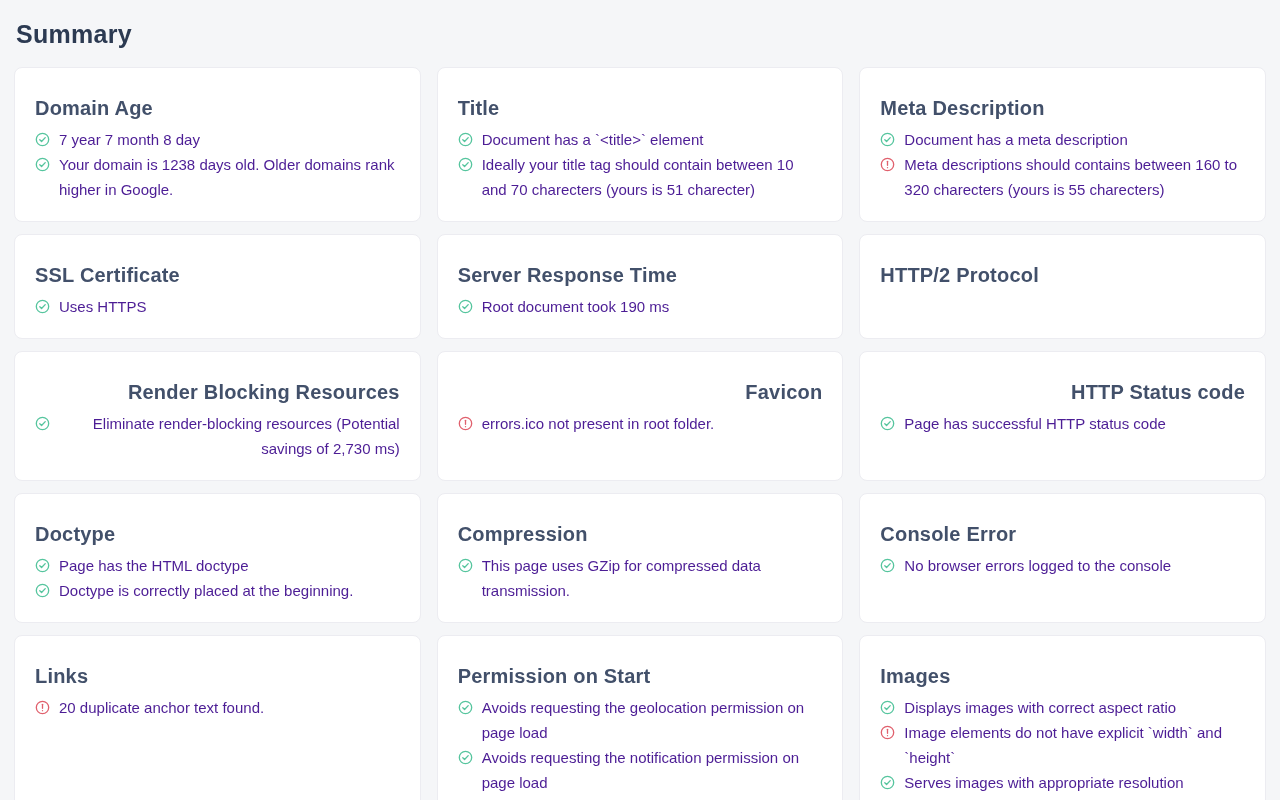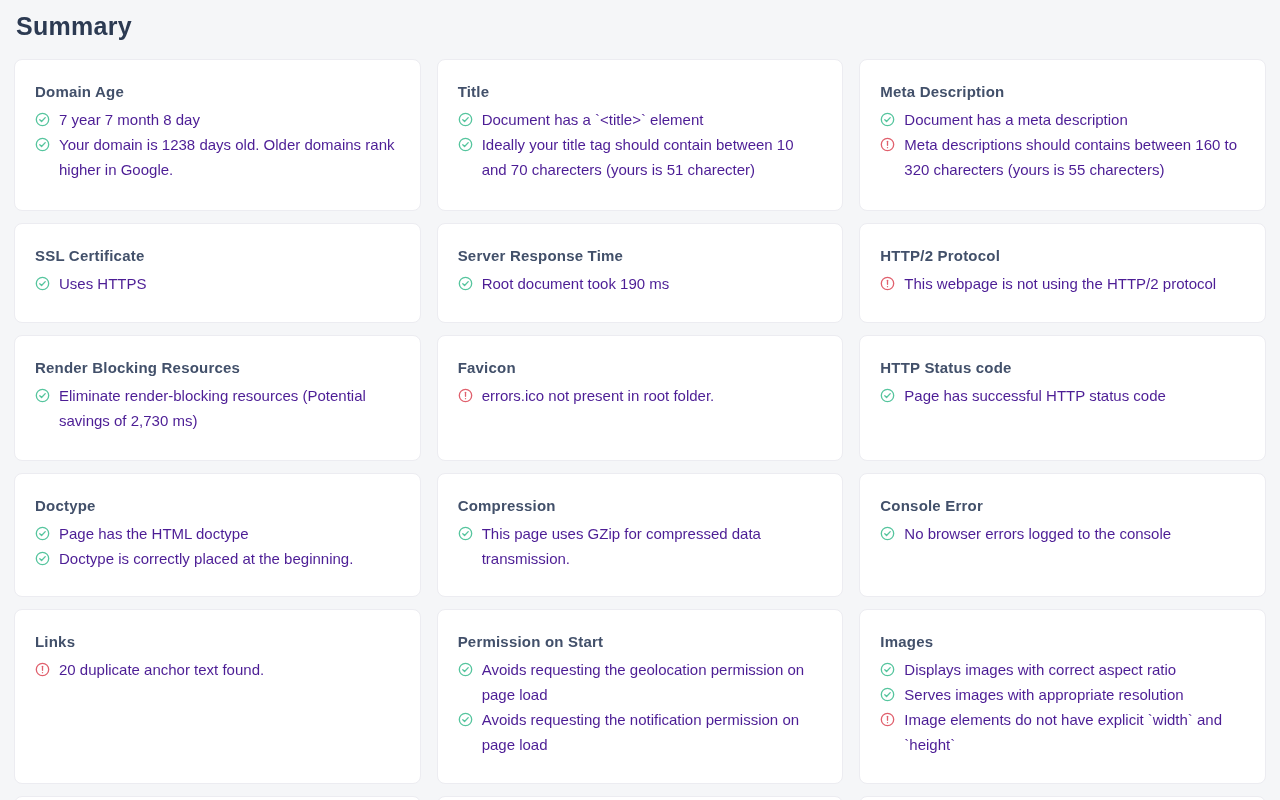--- a/index.html
+++ b/index.html
@@ -10,46 +10,46 @@
     overflow: hidden;
     background: #f5f6f8;
     font-family: "Liberation Sans", sans-serif;
     -webkit-font-smoothing: antialiased;
   }
   .container { padding: 12px 14px; }
   .page-title {
     font-size: 25px;
     font-weight: 700;
     color: #2c3a52;
-    margin: 0 0 18px 2px;
+    margin: 8px 0 18px 2px;
     letter-spacing: 0.3px;
   }
   .grid {
     display: grid;
     grid-template-columns: repeat(3, 1fr);
     gap: 12px 16px;
   }
   .card {
     background: #ffffff;
     border: 1px solid #ececf1;
     border-radius: 8px;
     padding: 19px 20px;
   }
   
   .card:nth-child(-n+3)                 { min-height: 152px; }
   .card:nth-child(n+4):nth-child(-n+6)  { min-height: 100px; }
-  .card:nth-child(n+7):nth-child(-n+9)  { min-height: 126px; }
+  .card:nth-child(n+7):nth-child(-n+9)  { min-height: 126px; text-align: right; }
   .card:nth-child(n+10):nth-child(-n+12){ min-height: 124px; }
   .card:nth-child(n+13):nth-child(-n+15){ min-height: 175px; }
   .card:nth-child(n+16)                 { min-height: 60px; }
   .card-title {
-    font-size: 15px;
+    font-size: 20px;
     font-weight: 700;
     color: #42506a;
-    margin: 4px 0 7px 0;
+    margin: 10px 0 7px 0;
     letter-spacing: 0.2px;
   }
   .checklist {
     list-style: none;
     margin: 0;
     padding: 0;
   }
   .check-item {
     display: flex;
     align-items: flex-start;
@@ -176,210 +176,198 @@
         <path d="M5.1 8.3l1.9 1.9 3.9-4.2"></path>
       </svg>
     </span>
     <span class="item-text">Root document took 190 ms</span>
   </li>
 </ul>
   </section>
 
   <section class="card">
     <h3 class="card-title">HTTP/2 Protocol</h3>
+  </section>
+
+  <section class="card">
+    <h3 class="card-title">Render Blocking Resources</h3>
+    <ul class="checklist">
+  <li class="check-item">
+    <span class="status-icon ok">
+      <svg viewBox="0 0 16 16" fill="none" stroke="currentColor" stroke-width="1.4" stroke-linecap="round" stroke-linejoin="round">
+        <circle cx="8" cy="8" r="6.6"></circle>
+        <path d="M5.1 8.3l1.9 1.9 3.9-4.2"></path>
+      </svg>
+    </span>
+    <span class="item-text">Eliminate render-blocking resources (Potential savings of 2,730 ms)</span>
+  </li>
+</ul>
+  </section>
+
+  <section class="card">
+    <h3 class="card-title">Favicon</h3>
     <ul class="checklist">
   <li class="check-item">
     <span class="status-icon warn">
       <svg viewBox="0 0 16 16" fill="none" stroke="currentColor" stroke-width="1.4" stroke-linecap="round">
         <circle cx="8" cy="8" r="6.6"></circle>
         <path d="M8 4.6v4.2"></path>
         <path d="M8 11.3v0.1"></path>
       </svg>
     </span>
-    <span class="item-text">This webpage is not using the HTTP/2 protocol</span>
-  </li>
-</ul>
-  </section>
-
-  <section class="card">
-    <h3 class="card-title">Render Blocking Resources</h3>
-    <ul class="checklist">
-  <li class="check-item">
-    <span class="status-icon ok">
-      <svg viewBox="0 0 16 16" fill="none" stroke="currentColor" stroke-width="1.4" stroke-linecap="round" stroke-linejoin="round">
-        <circle cx="8" cy="8" r="6.6"></circle>
-        <path d="M5.1 8.3l1.9 1.9 3.9-4.2"></path>
-      </svg>
-    </span>
-    <span class="item-text">Eliminate render-blocking resources (Potential savings of 2,730 ms)</span>
-  </li>
-</ul>
-  </section>
-
-  <section class="card">
-    <h3 class="card-title">Favicon</h3>
-    <ul class="checklist">
+    <span class="item-text">errors.ico not present in root folder.</span>
+  </li>
+</ul>
+  </section>
+
+  <section class="card">
+    <h3 class="card-title">HTTP Status code</h3>
+    <ul class="checklist">
+  <li class="check-item">
+    <span class="status-icon ok">
+      <svg viewBox="0 0 16 16" fill="none" stroke="currentColor" stroke-width="1.4" stroke-linecap="round" stroke-linejoin="round">
+        <circle cx="8" cy="8" r="6.6"></circle>
+        <path d="M5.1 8.3l1.9 1.9 3.9-4.2"></path>
+      </svg>
+    </span>
+    <span class="item-text">Page has successful HTTP status code</span>
+  </li>
+</ul>
+  </section>
+
+  <section class="card">
+    <h3 class="card-title">Doctype</h3>
+    <ul class="checklist">
+  <li class="check-item">
+    <span class="status-icon ok">
+      <svg viewBox="0 0 16 16" fill="none" stroke="currentColor" stroke-width="1.4" stroke-linecap="round" stroke-linejoin="round">
+        <circle cx="8" cy="8" r="6.6"></circle>
+        <path d="M5.1 8.3l1.9 1.9 3.9-4.2"></path>
+      </svg>
+    </span>
+    <span class="item-text">Page has the HTML doctype</span>
+  </li>
+
+  <li class="check-item">
+    <span class="status-icon ok">
+      <svg viewBox="0 0 16 16" fill="none" stroke="currentColor" stroke-width="1.4" stroke-linecap="round" stroke-linejoin="round">
+        <circle cx="8" cy="8" r="6.6"></circle>
+        <path d="M5.1 8.3l1.9 1.9 3.9-4.2"></path>
+      </svg>
+    </span>
+    <span class="item-text">Doctype is correctly placed at the beginning.</span>
+  </li>
+</ul>
+  </section>
+
+  <section class="card">
+    <h3 class="card-title">Compression</h3>
+    <ul class="checklist">
+  <li class="check-item">
+    <span class="status-icon ok">
+      <svg viewBox="0 0 16 16" fill="none" stroke="currentColor" stroke-width="1.4" stroke-linecap="round" stroke-linejoin="round">
+        <circle cx="8" cy="8" r="6.6"></circle>
+        <path d="M5.1 8.3l1.9 1.9 3.9-4.2"></path>
+      </svg>
+    </span>
+    <span class="item-text">This page uses GZip for compressed data transmission.</span>
+  </li>
+</ul>
+  </section>
+
+  <section class="card">
+    <h3 class="card-title">Console Error</h3>
+    <ul class="checklist">
+  <li class="check-item">
+    <span class="status-icon ok">
+      <svg viewBox="0 0 16 16" fill="none" stroke="currentColor" stroke-width="1.4" stroke-linecap="round" stroke-linejoin="round">
+        <circle cx="8" cy="8" r="6.6"></circle>
+        <path d="M5.1 8.3l1.9 1.9 3.9-4.2"></path>
+      </svg>
+    </span>
+    <span class="item-text">No browser errors logged to the console</span>
+  </li>
+</ul>
+  </section>
+
+  <section class="card">
+    <h3 class="card-title">Links</h3>
+    <ul class="checklist">
+
   <li class="check-item">
     <span class="status-icon warn">
       <svg viewBox="0 0 16 16" fill="none" stroke="currentColor" stroke-width="1.4" stroke-linecap="round">
         <circle cx="8" cy="8" r="6.6"></circle>
         <path d="M8 4.6v4.2"></path>
         <path d="M8 11.3v0.1"></path>
       </svg>
     </span>
-    <span class="item-text">errors.ico not present in root folder.</span>
-  </li>
-</ul>
-  </section>
-
-  <section class="card">
-    <h3 class="card-title">HTTP Status code</h3>
-    <ul class="checklist">
-  <li class="check-item">
-    <span class="status-icon ok">
-      <svg viewBox="0 0 16 16" fill="none" stroke="currentColor" stroke-width="1.4" stroke-linecap="round" stroke-linejoin="round">
-        <circle cx="8" cy="8" r="6.6"></circle>
-        <path d="M5.1 8.3l1.9 1.9 3.9-4.2"></path>
-      </svg>
-    </span>
-    <span class="item-text">Page has successful HTTP status code</span>
-  </li>
-</ul>
-  </section>
-
-  <section class="card">
-    <h3 class="card-title">Doctype</h3>
-    <ul class="checklist">
-  <li class="check-item">
-    <span class="status-icon ok">
-      <svg viewBox="0 0 16 16" fill="none" stroke="currentColor" stroke-width="1.4" stroke-linecap="round" stroke-linejoin="round">
-        <circle cx="8" cy="8" r="6.6"></circle>
-        <path d="M5.1 8.3l1.9 1.9 3.9-4.2"></path>
-      </svg>
-    </span>
-    <span class="item-text">Page has the HTML doctype</span>
-  </li>
-
-  <li class="check-item">
-    <span class="status-icon ok">
-      <svg viewBox="0 0 16 16" fill="none" stroke="currentColor" stroke-width="1.4" stroke-linecap="round" stroke-linejoin="round">
-        <circle cx="8" cy="8" r="6.6"></circle>
-        <path d="M5.1 8.3l1.9 1.9 3.9-4.2"></path>
-      </svg>
-    </span>
-    <span class="item-text">Doctype is correctly placed at the beginning.</span>
-  </li>
-</ul>
-  </section>
-
-  <section class="card">
-    <h3 class="card-title">Compression</h3>
-    <ul class="checklist">
-  <li class="check-item">
-    <span class="status-icon ok">
-      <svg viewBox="0 0 16 16" fill="none" stroke="currentColor" stroke-width="1.4" stroke-linecap="round" stroke-linejoin="round">
-        <circle cx="8" cy="8" r="6.6"></circle>
-        <path d="M5.1 8.3l1.9 1.9 3.9-4.2"></path>
-      </svg>
-    </span>
-    <span class="item-text">This page uses GZip for compressed data transmission.</span>
-  </li>
-</ul>
-  </section>
-
-  <section class="card">
-    <h3 class="card-title">Console Error</h3>
-    <ul class="checklist">
-  <li class="check-item">
-    <span class="status-icon ok">
-      <svg viewBox="0 0 16 16" fill="none" stroke="currentColor" stroke-width="1.4" stroke-linecap="round" stroke-linejoin="round">
-        <circle cx="8" cy="8" r="6.6"></circle>
-        <path d="M5.1 8.3l1.9 1.9 3.9-4.2"></path>
-      </svg>
-    </span>
-    <span class="item-text">No browser errors logged to the console</span>
-  </li>
-</ul>
-  </section>
-
-  <section class="card">
-    <h3 class="card-title">Links</h3>
-    <ul class="checklist">
+    <span class="item-text">20 duplicate anchor text found.</span>
+  </li>
+
+</ul>
+  </section>
+
+  <section class="card">
+    <h3 class="card-title">Permission on Start</h3>
+    <ul class="checklist">
+  <li class="check-item">
+    <span class="status-icon ok">
+      <svg viewBox="0 0 16 16" fill="none" stroke="currentColor" stroke-width="1.4" stroke-linecap="round" stroke-linejoin="round">
+        <circle cx="8" cy="8" r="6.6"></circle>
+        <path d="M5.1 8.3l1.9 1.9 3.9-4.2"></path>
+      </svg>
+    </span>
+    <span class="item-text">Avoids requesting the geolocation permission on page load</span>
+  </li>
+
+  <li class="check-item">
+    <span class="status-icon ok">
+      <svg viewBox="0 0 16 16" fill="none" stroke="currentColor" stroke-width="1.4" stroke-linecap="round" stroke-linejoin="round">
+        <circle cx="8" cy="8" r="6.6"></circle>
+        <path d="M5.1 8.3l1.9 1.9 3.9-4.2"></path>
+      </svg>
+    </span>
+    <span class="item-text">Avoids requesting the notification permission on page load</span>
+  </li>
+</ul>
+  </section>
+
+  <section class="card">
+    <h3 class="card-title">Images</h3>
+    <ul class="checklist">
+  <li class="check-item">
+    <span class="status-icon ok">
+      <svg viewBox="0 0 16 16" fill="none" stroke="currentColor" stroke-width="1.4" stroke-linecap="round" stroke-linejoin="round">
+        <circle cx="8" cy="8" r="6.6"></circle>
+        <path d="M5.1 8.3l1.9 1.9 3.9-4.2"></path>
+      </svg>
+    </span>
+    <span class="item-text">Displays images with correct aspect ratio</span>
+  </li>
 
   <li class="check-item">
     <span class="status-icon warn">
       <svg viewBox="0 0 16 16" fill="none" stroke="currentColor" stroke-width="1.4" stroke-linecap="round">
         <circle cx="8" cy="8" r="6.6"></circle>
         <path d="M8 4.6v4.2"></path>
         <path d="M8 11.3v0.1"></path>
       </svg>
     </span>
-    <span class="item-text">20 duplicate anchor text found.</span>
-  </li>
-
-</ul>
-  </section>
-
-  <section class="card">
-    <h3 class="card-title">Permission on Start</h3>
-    <ul class="checklist">
-  <li class="check-item">
-    <span class="status-icon ok">
-      <svg viewBox="0 0 16 16" fill="none" stroke="currentColor" stroke-width="1.4" stroke-linecap="round" stroke-linejoin="round">
-        <circle cx="8" cy="8" r="6.6"></circle>
-        <path d="M5.1 8.3l1.9 1.9 3.9-4.2"></path>
-      </svg>
-    </span>
-    <span class="item-text">Avoids requesting the geolocation permission on page load</span>
-  </li>
-
-  <li class="check-item">
-    <span class="status-icon ok">
-      <svg viewBox="0 0 16 16" fill="none" stroke="currentColor" stroke-width="1.4" stroke-linecap="round" stroke-linejoin="round">
-        <circle cx="8" cy="8" r="6.6"></circle>
-        <path d="M5.1 8.3l1.9 1.9 3.9-4.2"></path>
-      </svg>
-    </span>
-    <span class="item-text">Avoids requesting the notification permission on page load</span>
-  </li>
-</ul>
-  </section>
-
-  <section class="card">
-    <h3 class="card-title">Images</h3>
-    <ul class="checklist">
-  <li class="check-item">
-    <span class="status-icon ok">
-      <svg viewBox="0 0 16 16" fill="none" stroke="currentColor" stroke-width="1.4" stroke-linecap="round" stroke-linejoin="round">
-        <circle cx="8" cy="8" r="6.6"></circle>
-        <path d="M5.1 8.3l1.9 1.9 3.9-4.2"></path>
-      </svg>
-    </span>
-    <span class="item-text">Displays images with correct aspect ratio</span>
+    <span class="item-text">Image elements do not have explicit `width` and `height`</span>
   </li>
 
   <li class="check-item">
     <span class="status-icon ok">
       <svg viewBox="0 0 16 16" fill="none" stroke="currentColor" stroke-width="1.4" stroke-linecap="round" stroke-linejoin="round">
         <circle cx="8" cy="8" r="6.6"></circle>
         <path d="M5.1 8.3l1.9 1.9 3.9-4.2"></path>
       </svg>
     </span>
     <span class="item-text">Serves images with appropriate resolution</span>
-  </li>
-
-  <li class="check-item">
-    <span class="status-icon warn">
-      <svg viewBox="0 0 16 16" fill="none" stroke="currentColor" stroke-width="1.4" stroke-linecap="round">
-        <circle cx="8" cy="8" r="6.6"></circle>
-        <path d="M8 4.6v4.2"></path>
-        <path d="M8 11.3v0.1"></path>
-      </svg>
-    </span>
-    <span class="item-text">Image elements do not have explicit `width` and `height`</span>
   </li>
 </ul>
   </section>
 <section class="card"></section>
       <section class="card"></section>
       <section class="card"></section>
     </div>
 </div>
 
 </body></html>

